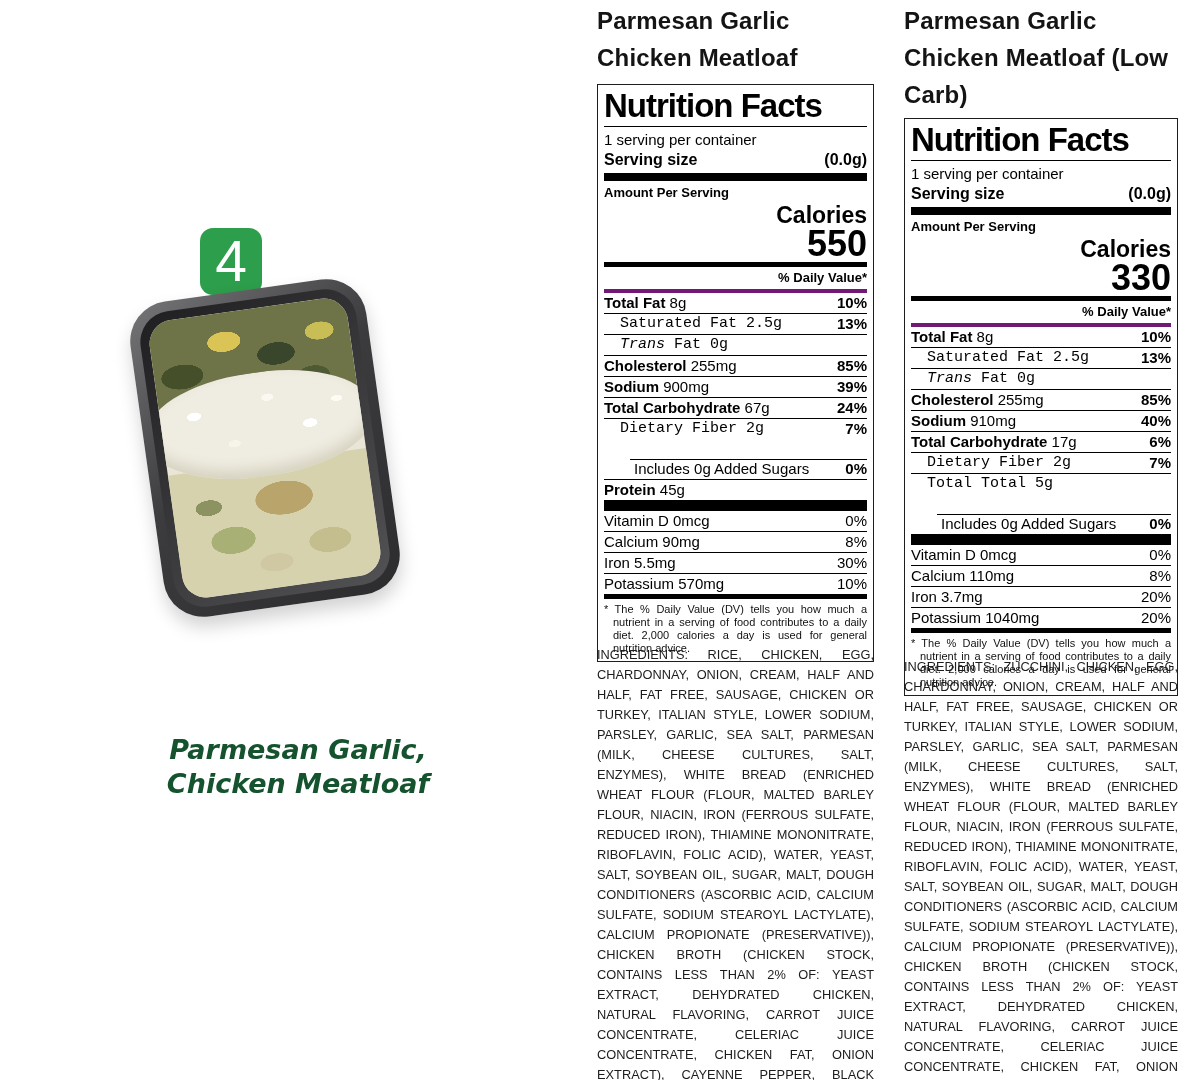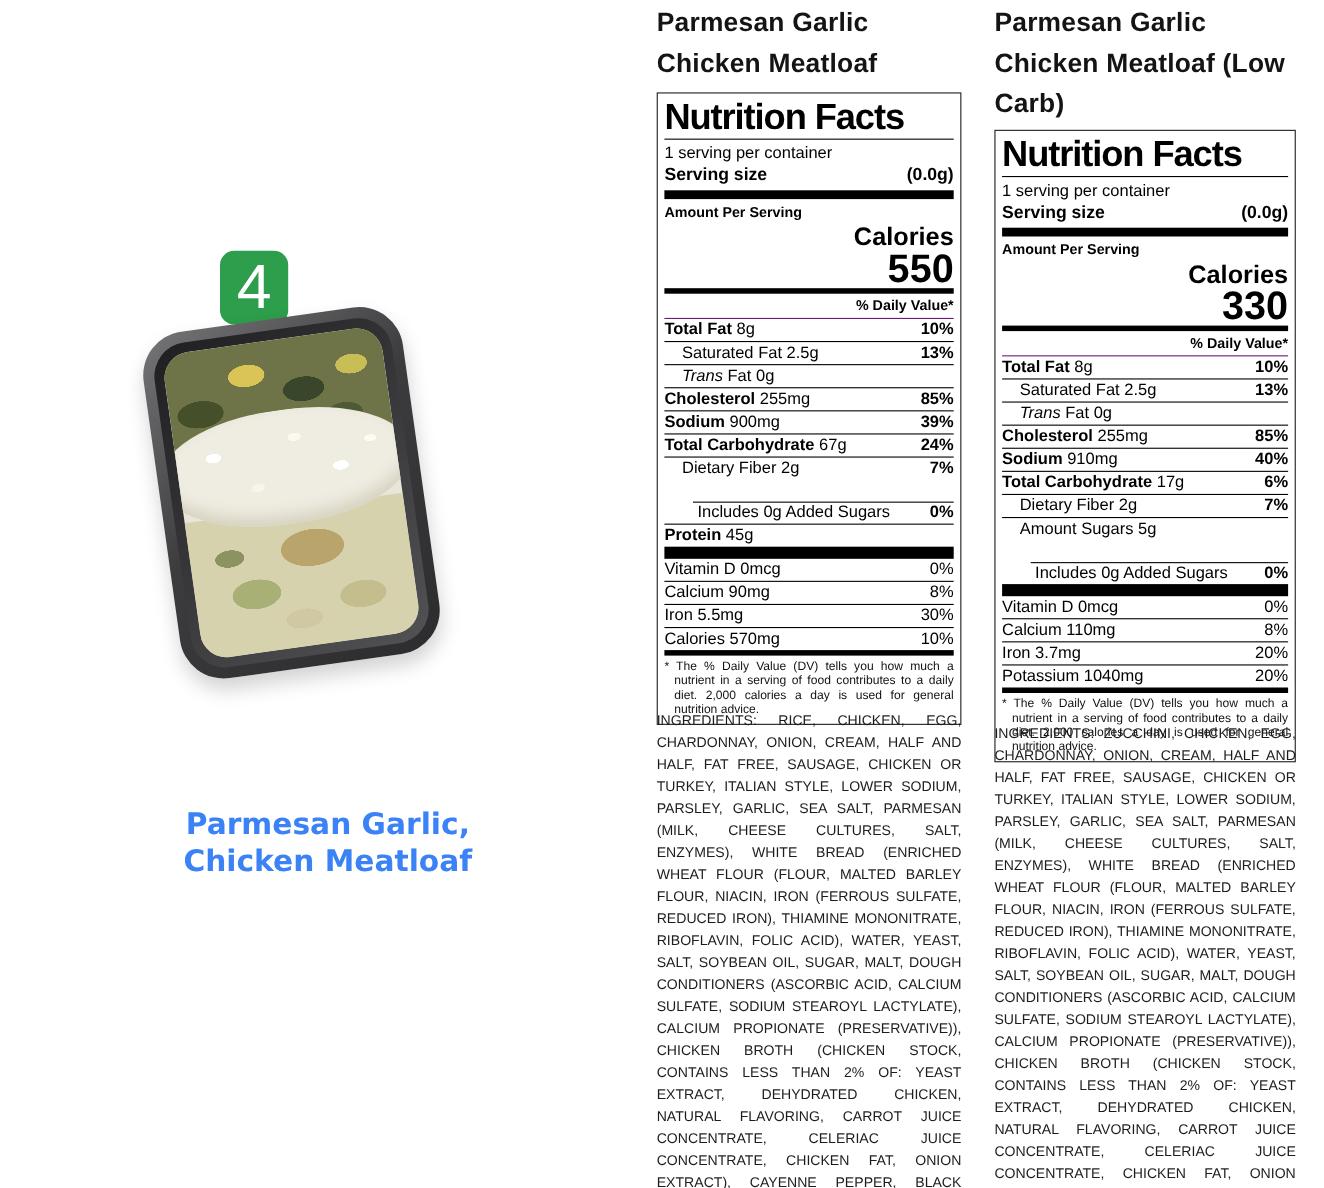--- a/index.html
+++ b/index.html
@@ -41,21 +41,21 @@
   .food-meat{position:absolute;left:0;right:0;bottom:0;height:45%;
     background:
       radial-gradient(52px 30px at 56% 30%,#b9a46c 0 55%,transparent 56%),
       radial-gradient(40px 24px at 28% 58%,#a9b075 0 55%,transparent 56%),
       radial-gradient(38px 22px at 76% 68%,#c4bd8d 0 55%,transparent 56%),
       radial-gradient(24px 14px at 18% 30%,#8c9360 0 55%,transparent 56%),
       radial-gradient(30px 16px at 48% 80%,#cfc8a2 0 55%,transparent 56%),
       #d7d2ae;}
   .caption{position:absolute;left:128px;top:733px;width:340px;text-align:center;
         font-family:"DejaVu Sans",sans-serif;font-weight:bold;font-size:27px;line-height:34px;
-        white-space:pre-line;color:#3b82f6;}
+        white-space:pre-line;color:#14532d;font-style:italic;}
 
   
   .col{position:absolute;top:0;border-radius:25px;}
   .col1{left:597px;width:277px;}
   .col2{left:904px;width:274px;}
   .product-title{font-weight:bold;font-size:24px;line-height:37px;color:#141414;
         white-space:pre-line;letter-spacing:.2px;box-sizing:border-box;padding-top:2px;}
   .col1 .product-title{height:84px;}
   .col2 .product-title{height:118px;}
 
@@ -71,26 +71,26 @@
   .bar-11{height:11px;}
   .nf-aps{font-size:13px;font-weight:bold;line-height:16px;padding-top:4px;}
   .nf-cal{display:flex;justify-content:center;align-items:flex-end;padding:1px 0 3px;flex-direction:column;}
   .nf-cal .cl{font-size:23px;font-weight:bold;line-height:26px;}
   .nf-cal .cv{font-size:36px;font-weight:bold;line-height:31px;}
   .nf-dv{font-size:13px;font-weight:bold;text-align:right;line-height:16px;padding:3px 0;}
   .nf-row{display:flex;justify-content:space-between;font-size:15px;line-height:16.5px;
         padding:1.5px 0 2px;}
   .nf-row .nm i{font-style:italic;}
   .nf-row .nm b{font-weight:bold;}
-  .nf-row.ind1 .nm{padding-left:16px;}
+  .nf-row.ind1 .nm{padding-left:16px;font-family:Liberation Mono, monospace;}
   .nf-row.ind2 .nm{padding-left:30px;}
   .nf-row.hl{border-top:1px solid #000;}
   .nf-row.hl-inset{background:linear-gradient(#000,#000) no-repeat right top;
         background-size:calc(100% - 26px) 1px;margin-top:20px;}
-  .rows-main .nf-row:first-child{border-top:1px solid #701a75;gap:48px;}
+  .rows-main .nf-row:first-child{border-top:4px solid #701a75;gap:48px;}
   .rows-main .dv{font-weight:bold;}
   .rows-micro .dv{font-weight:normal;}
   .nf-foot{font-size:11px;line-height:13px;padding:4px 0 2px 9px;text-indent:-9px;
         text-align:justify;color:#111;}
 
   .flow{position:absolute;left:0;right:0;}
   .col1 .flow{top:645px;}
   .col2 .flow{top:657px;}
   .ingredients{font-size:12.8px;line-height:20px;text-align:justify;color:#1c1c1c;margin:0;}
 </style>
@@ -182,21 +182,21 @@
           </div>
           <div class="nf-row ind0 hl">
             <span class="nm">Calcium 90mg</span>
             <span class="dv">8%</span>
           </div>
           <div class="nf-row ind0 hl">
             <span class="nm">Iron 5.5mg</span>
             <span class="dv">30%</span>
           </div>
           <div class="nf-row ind0 hl">
-            <span class="nm">Calories 570mg</span>
+            <span class="nm">Potassium 570mg</span>
             <span class="dv">10%</span>
           </div>
         </div>
       <div class="bar bar-5"></div>
       <div class="nf-foot">* The % Daily Value (DV) tells you how much a nutrient in a serving of food contributes to a daily diet. 2,000 calories a day is used for general nutrition advice.</div>
     </div>
     <div class="flow">
       <p class="ingredients">INGREDIENTS: RICE, CHICKEN, EGG, CHARDONNAY, ONION, CREAM, HALF AND HALF, FAT FREE, SAUSAGE, CHICKEN OR TURKEY, ITALIAN STYLE, LOWER SODIUM, PARSLEY, GARLIC, SEA SALT, PARMESAN (MILK, CHEESE CULTURES, SALT, ENZYMES), WHITE BREAD (ENRICHED WHEAT FLOUR (FLOUR, MALTED BARLEY FLOUR, NIACIN, IRON (FERROUS SULFATE, REDUCED IRON), THIAMINE MONONITRATE, RIBOFLAVIN, FOLIC ACID), WATER, YEAST, SALT, SOYBEAN OIL, SUGAR, MALT, DOUGH CONDITIONERS (ASCORBIC ACID, CALCIUM SULFATE, SODIUM STEAROYL LACTYLATE), CALCIUM PROPIONATE (PRESERVATIVE)), CHICKEN BROTH (CHICKEN STOCK, CONTAINS LESS THAN 2% OF: YEAST EXTRACT, DEHYDRATED CHICKEN, NATURAL FLAVORING, CARROT JUICE CONCENTRATE, CELERIAC JUICE CONCENTRATE, CHICKEN FAT, ONION EXTRACT), CAYENNE PEPPER, BLACK PEPPER</p>
 
     </div>
@@ -244,21 +244,21 @@
           </div>
           <div class="nf-row ind0 hl">
             <span class="nm"><b>Total Carbohydrate</b> 17g</span>
             <span class="dv">6%</span>
           </div>
           <div class="nf-row ind1 hl">
             <span class="nm">Dietary Fiber 2g</span>
             <span class="dv">7%</span>
           </div>
           <div class="nf-row ind1 hl">
-            <span class="nm">Amount Sugars 5g</span>
+            <span class="nm">Total Total 5g</span>
             <span class="dv"></span>
           </div>
           <div class="nf-row ind2 hl-inset">
             <span class="nm">Includes 0g Added Sugars</span>
             <span class="dv">0%</span>
           </div>
         </div>
       <div class="bar bar-11"></div>
       <div class="rows-micro">
           <div class="nf-row ind0">

